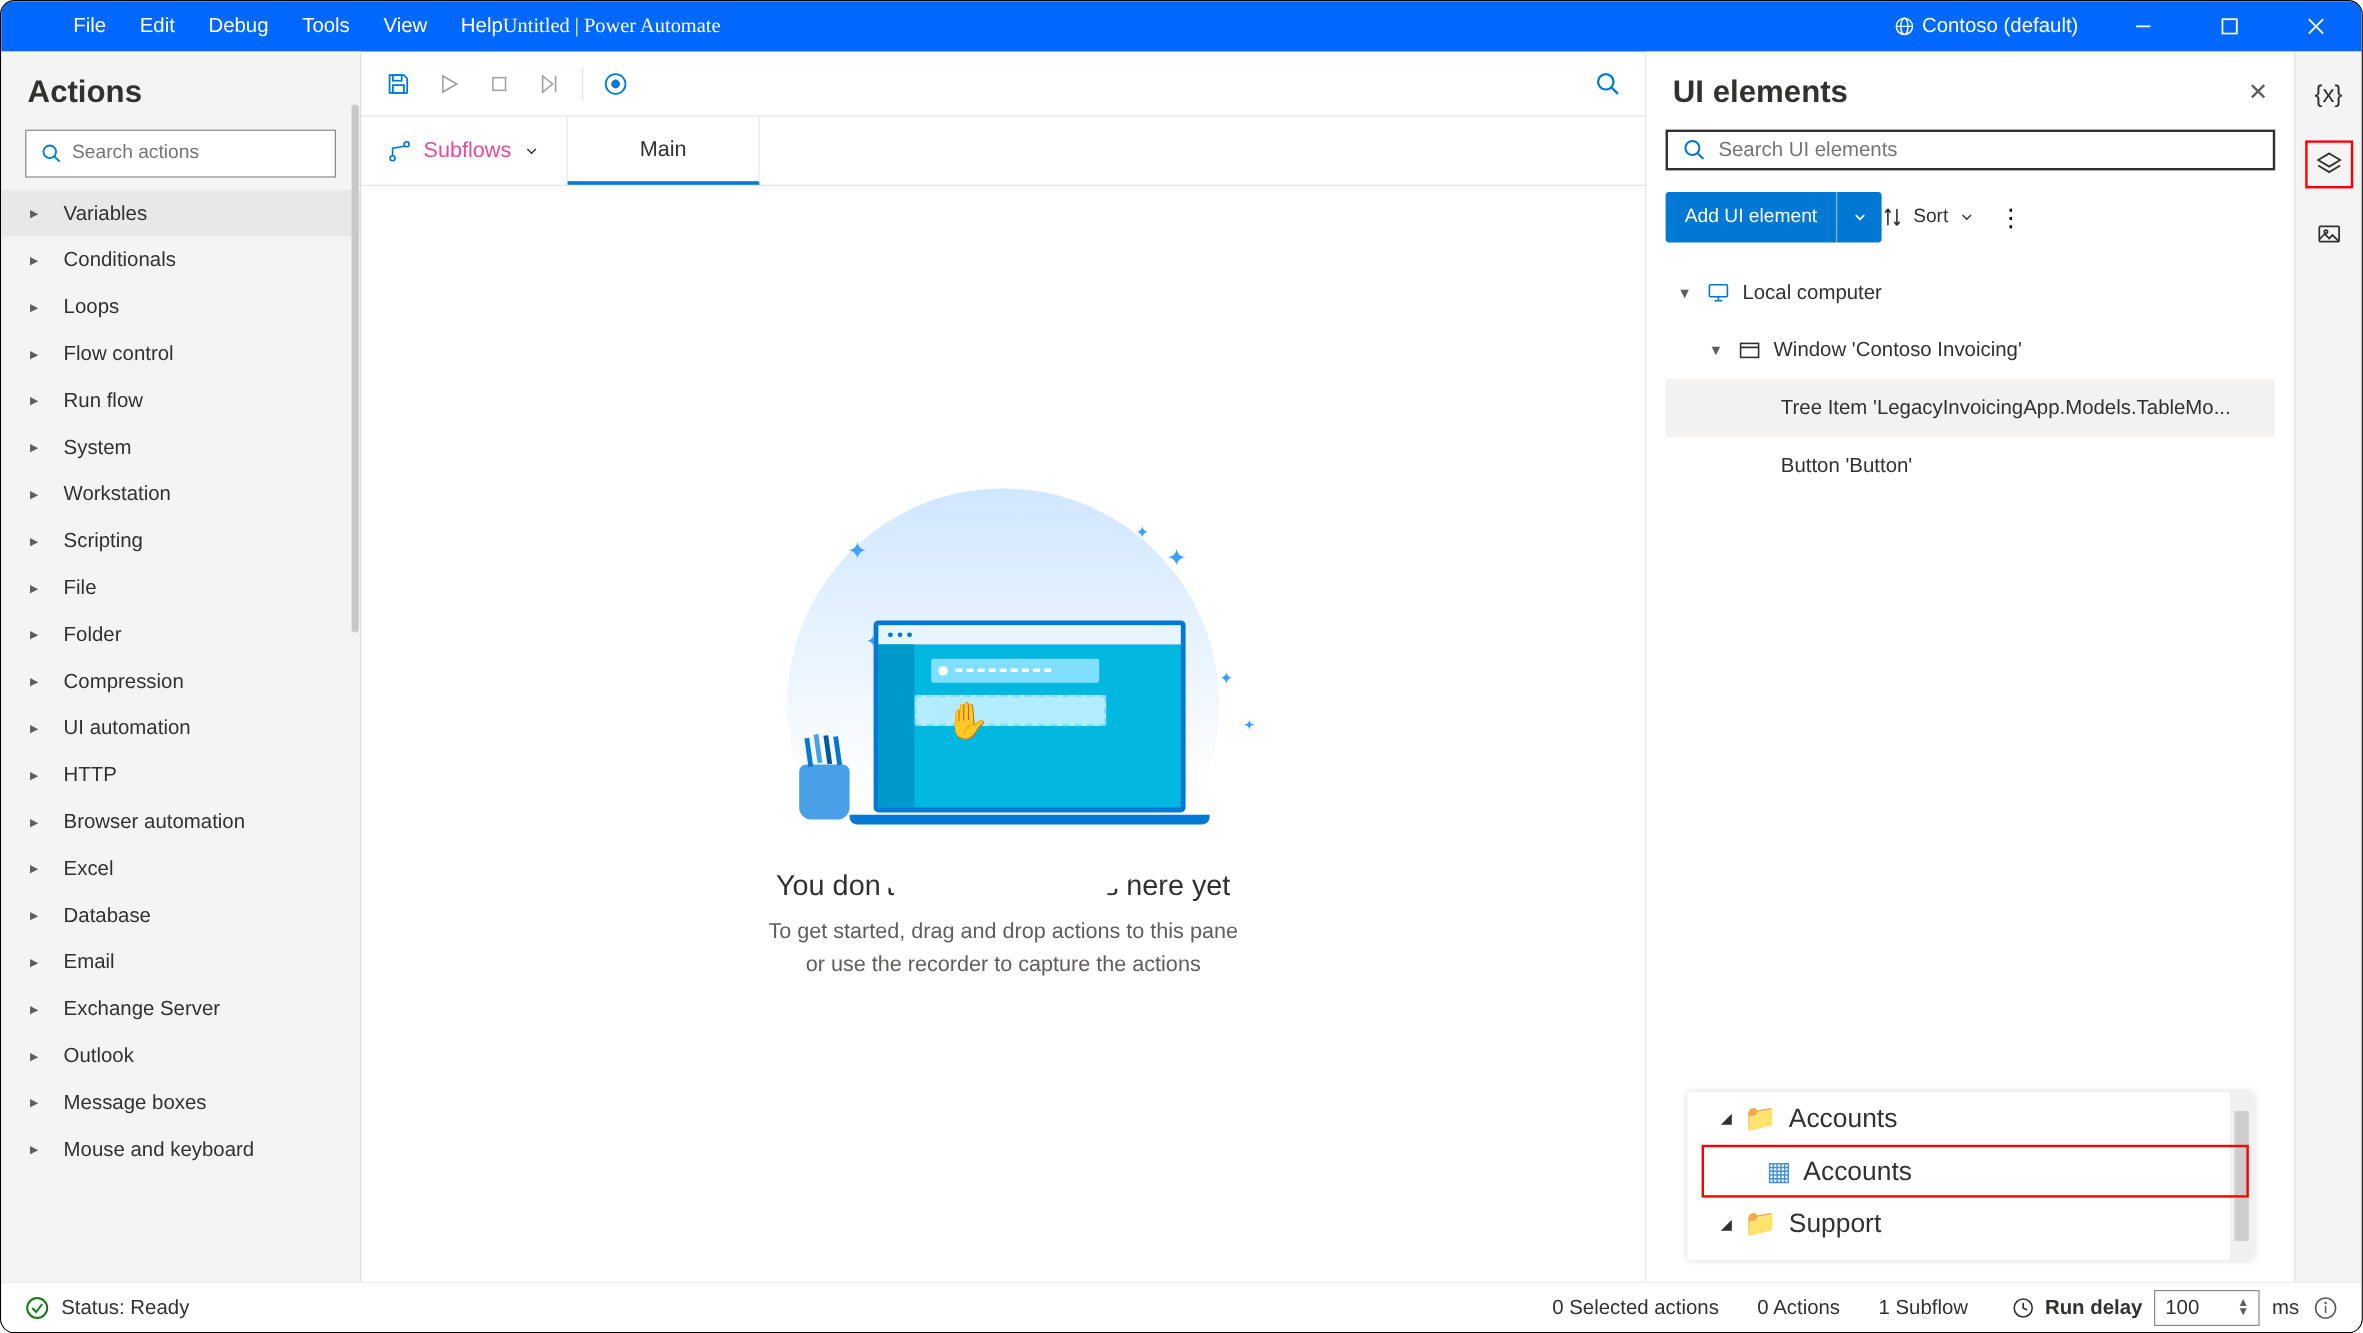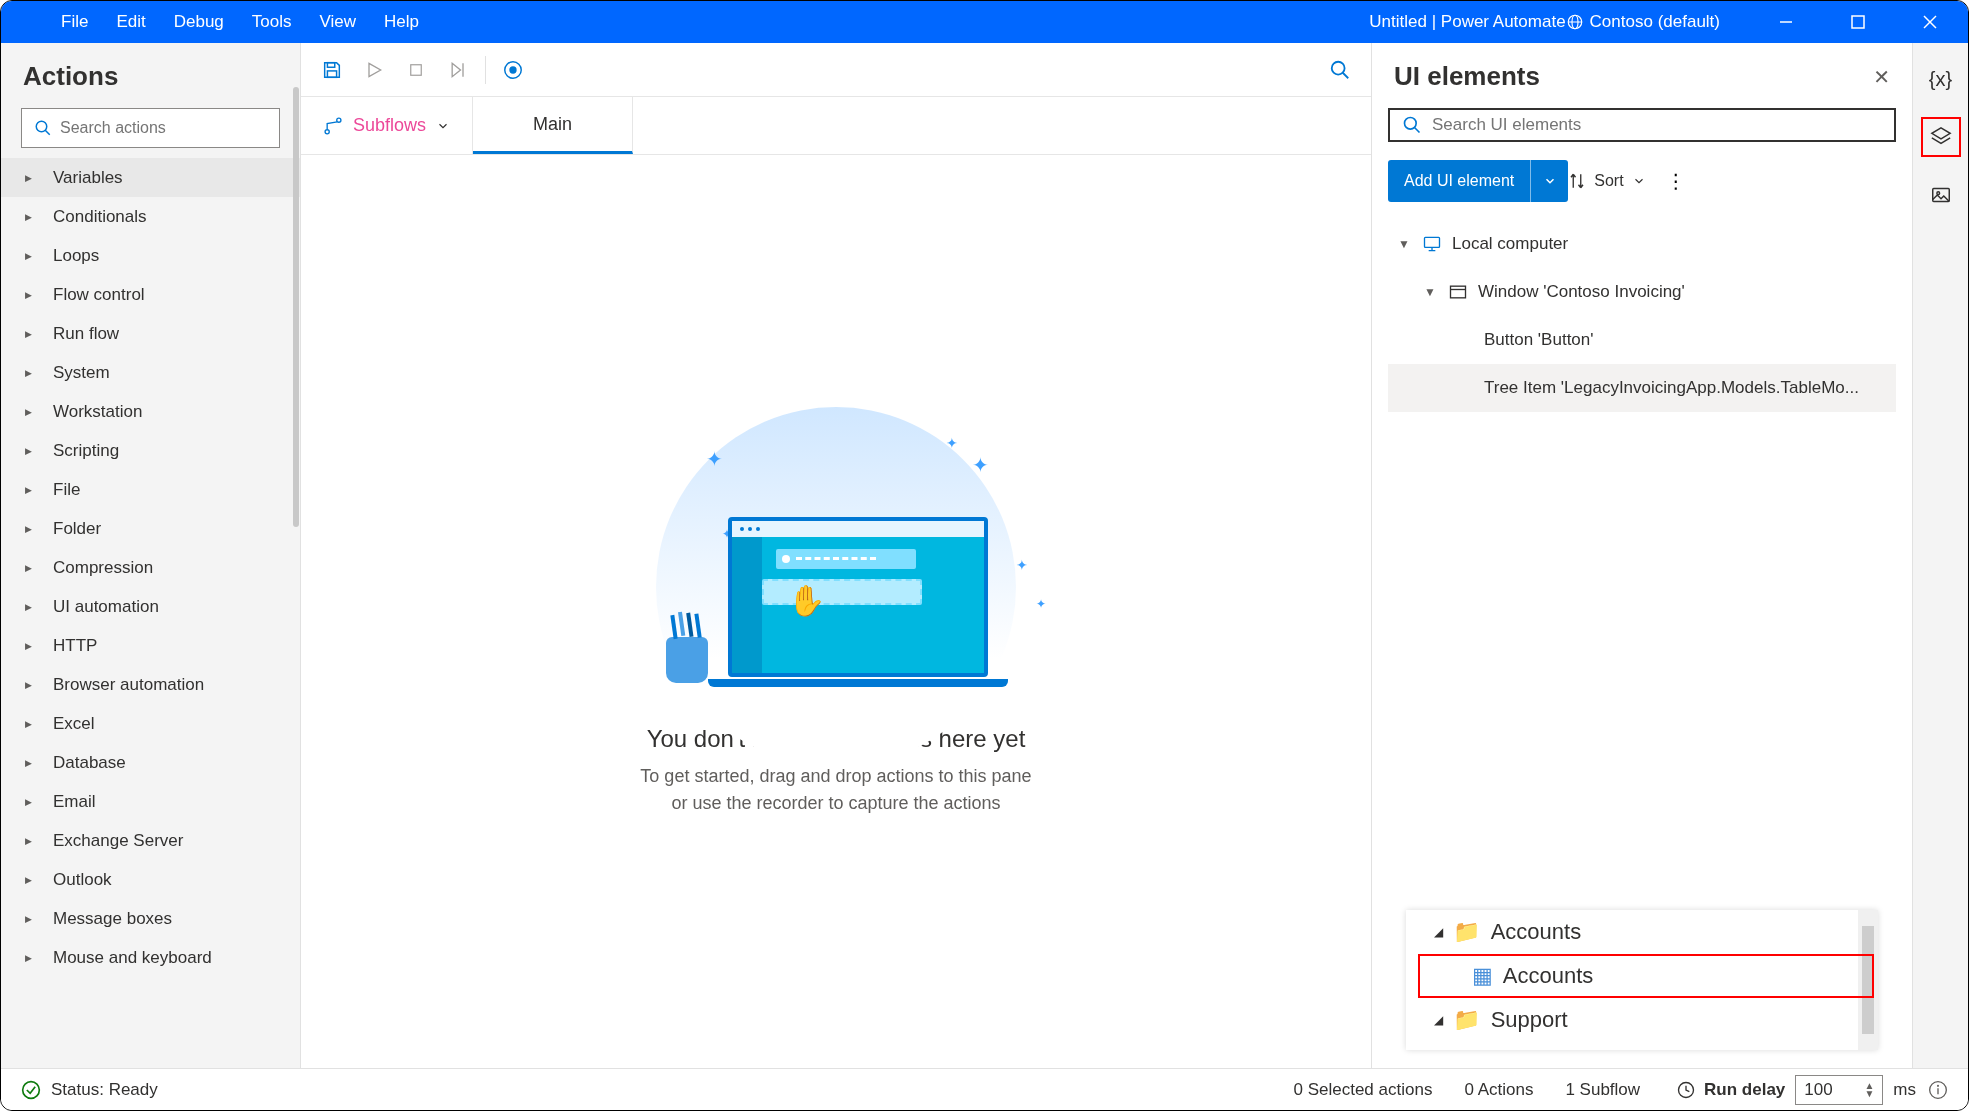--- a/index.html
+++ b/index.html
@@ -2,23 +2,23 @@
 <html><head>
 <meta charset="utf-8">
 <style>
 * { box-sizing: border-box; margin: 0; padding: 0; font-family: 'Segoe UI', Tahoma, sans-serif; }
 body { background: #fff; width: 1969px; height: 1111px; overflow: hidden; border: 1px solid #000; border-radius: 12px; position: relative; }
 
 
 .titlebar { background: #0067ff; height: 42px; display: flex; align-items: center; color: #fff; font-size: 17px; border-radius: 10px 10px 0 0; }
 .titlebar .menus { display: flex; gap: 28px; padding-left: 60px; }
 .titlebar .menus span { cursor: pointer; }
-.titlebar .title { flex: 1; text-align: right; }
+.titlebar .title { flex: 1; text-align: left; font-family: Liberation Serif, serif; }
 .titlebar .right { display: flex; align-items: center; gap: 12px; padding-right: 8px; }
-.titlebar .env { display: flex; align-items: center; gap: 6px; margin-right: 24px; }
+.titlebar .env { display: flex; align-items: center; gap: 6px; margin-right: 12px; }
 .titlebar .winbtn { width: 60px; height: 42px; display: flex; align-items: center; justify-content: center; cursor: pointer; }
 
 
 .main { display: flex; height: calc(100% - 42px - 42px); }
 
 
 .actions { width: 300px; background: #f4f4f4; border-right: 1px solid #e1e1e1; display: flex; flex-direction: column; }
 .actions h1 { font-size: 26px; font-weight: 600; padding: 18px 22px 12px; color: #323130; }
 .actions .search { margin: 4px 20px 10px; }
 .actions .search .box { border: 1px solid #8a8886; background: #fff; height: 40px; display: flex; align-items: center; padding: 0 12px; gap: 8px; }
@@ -377,25 +377,25 @@
         <span>Local computer</span>
       </div>
       <div class="node lvl1">
         <span class="ch">▼</span>
         <svg class="ic" width="20" height="20" viewBox="0 0 24 24" fill="none" stroke="#323130" stroke-width="1.6">
             <rect x="3" y="5" width="18" height="14"></rect>
             <line x1="3" y1="9" x2="21" y2="9"></line>
           </svg>
         <span>Window 'Contoso Invoicing'</span>
       </div>
+      <div class="node lvl2 sel">
+        <span>Tree Item 'LegacyInvoicingApp.Models.TableMo...</span>
+      </div>
       <div class="node lvl2">
         <span>Button 'Button'</span>
-      </div>
-      <div class="node lvl2 sel">
-        <span>Tree Item 'LegacyInvoicingApp.Models.TableMo...</span>
       </div>
     </div>
     <div class="preview">
       <div class="sbar"></div>
       <div class="row">
           <span class="tri">◢</span>
           <span style="color:#e8b341">📁</span>
           <span>Accounts</span>
         </div>
       <div class="row sub">

